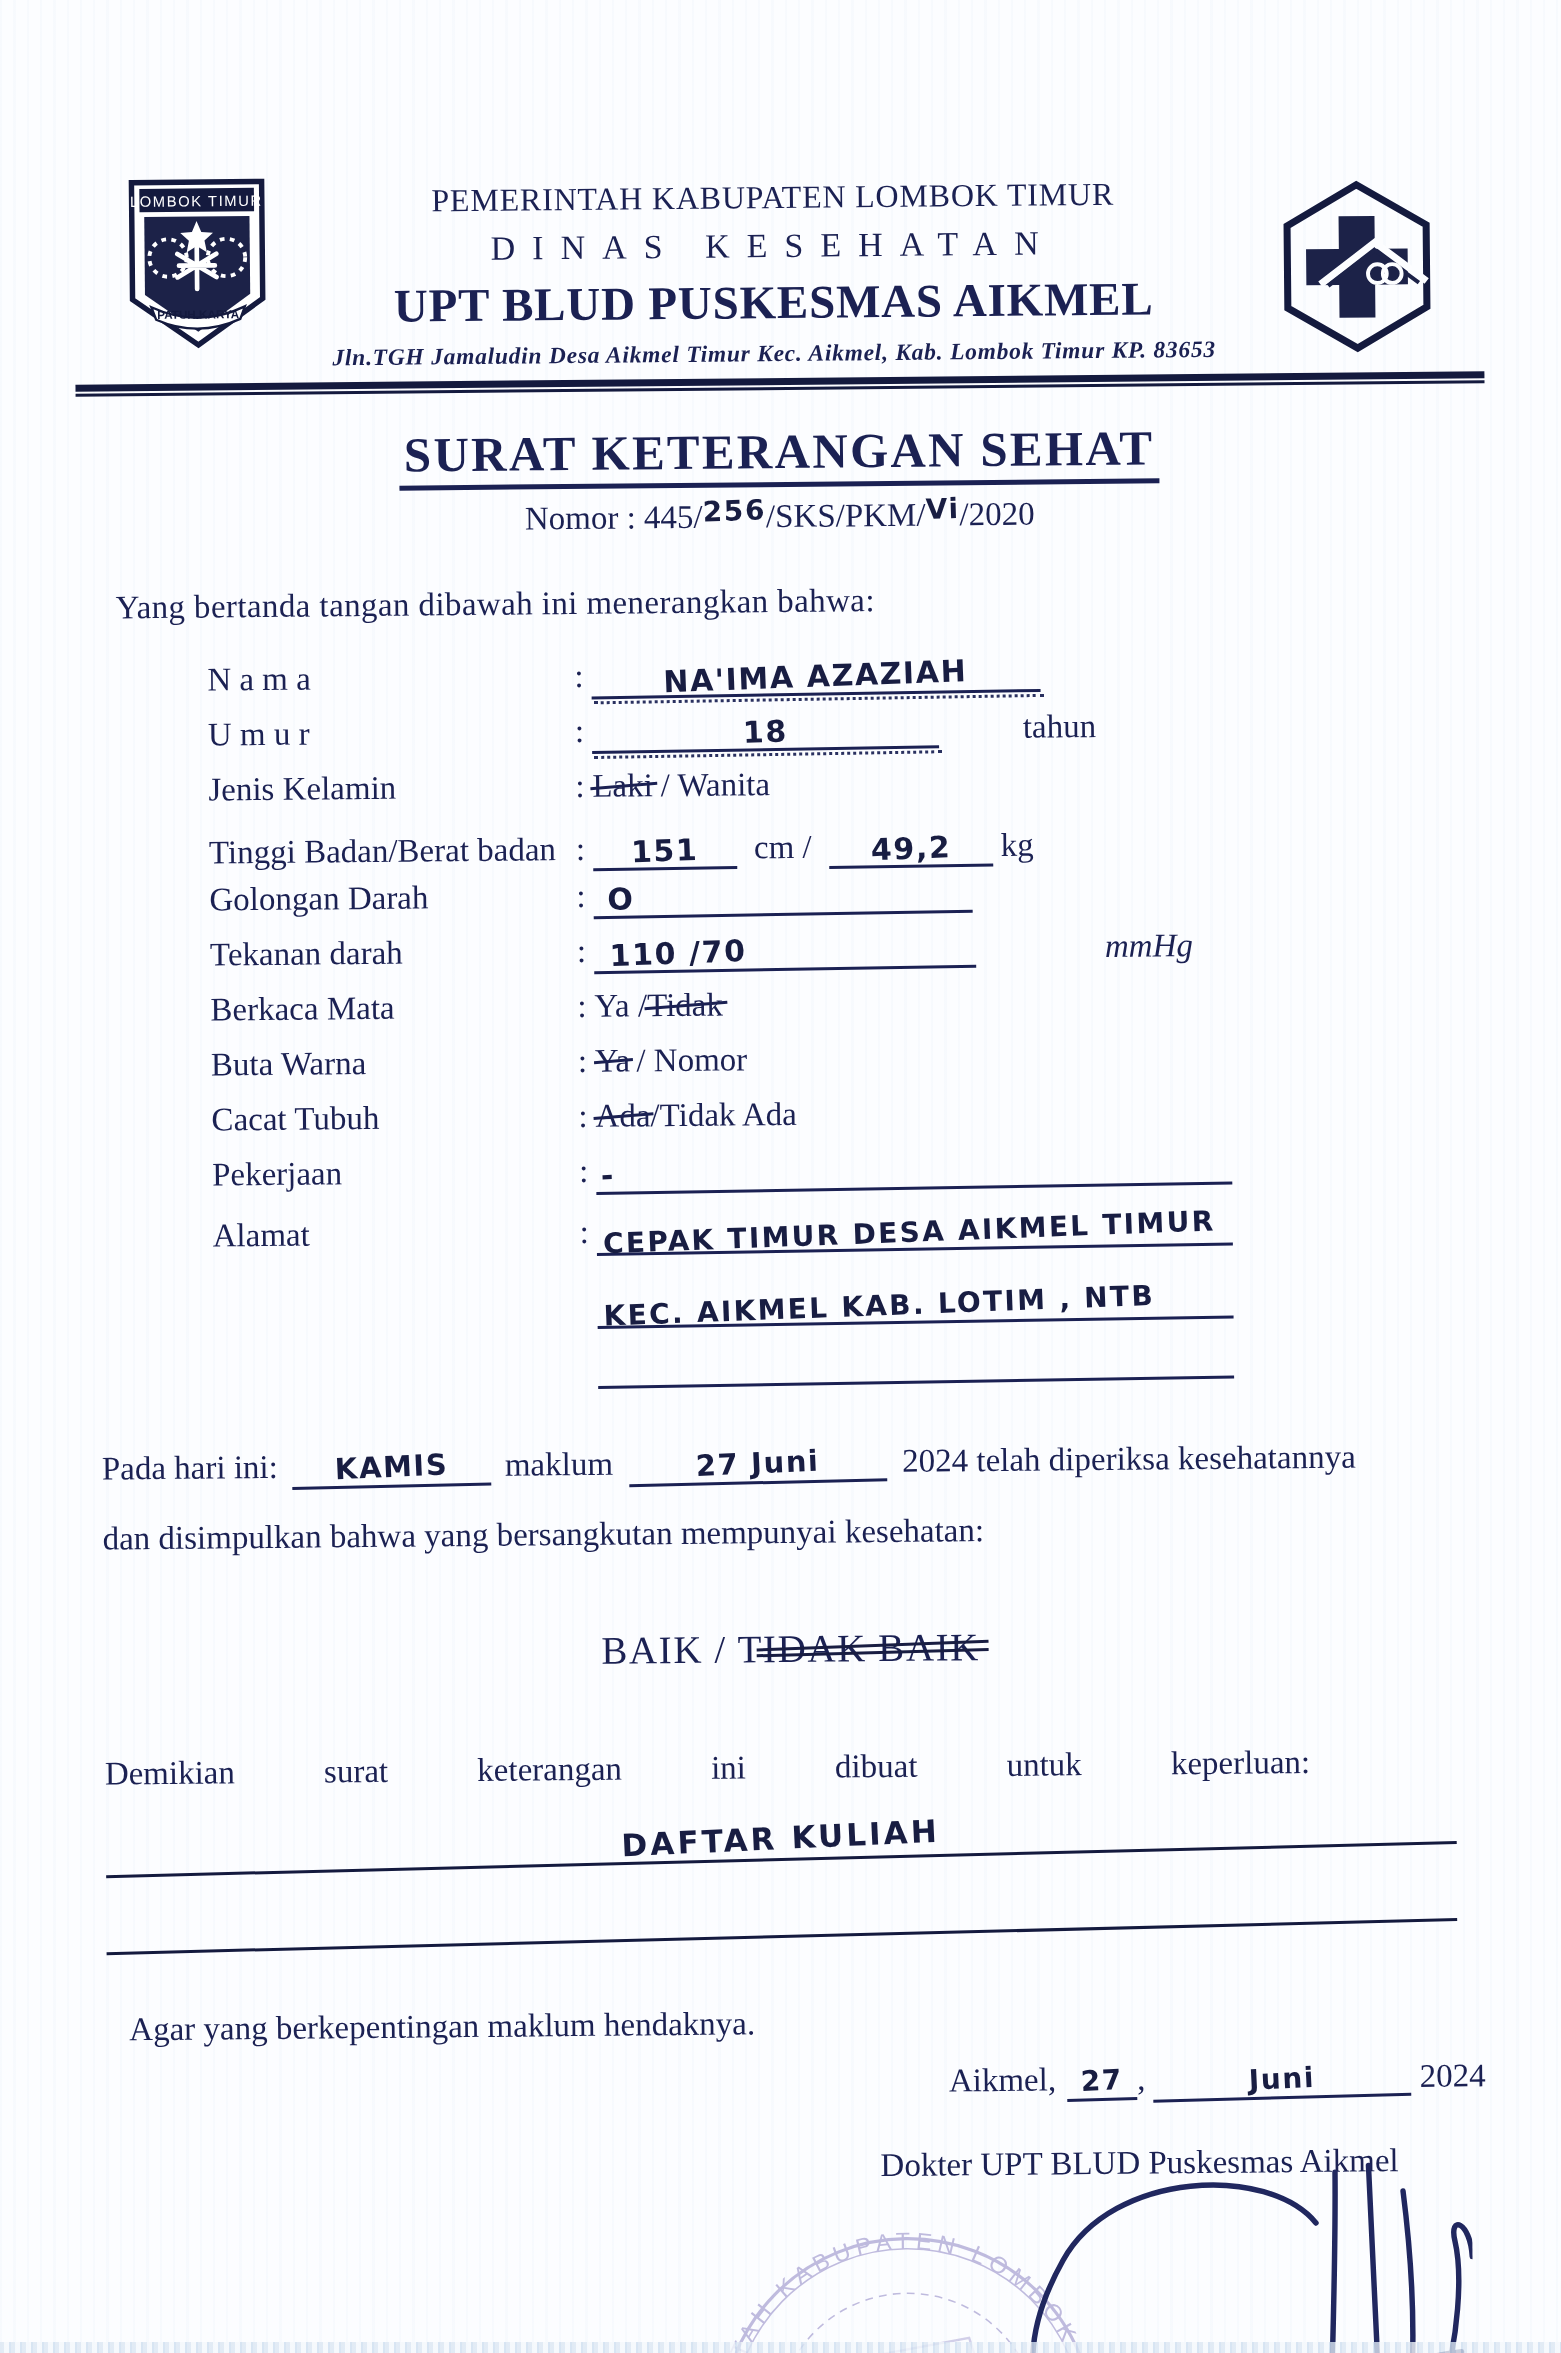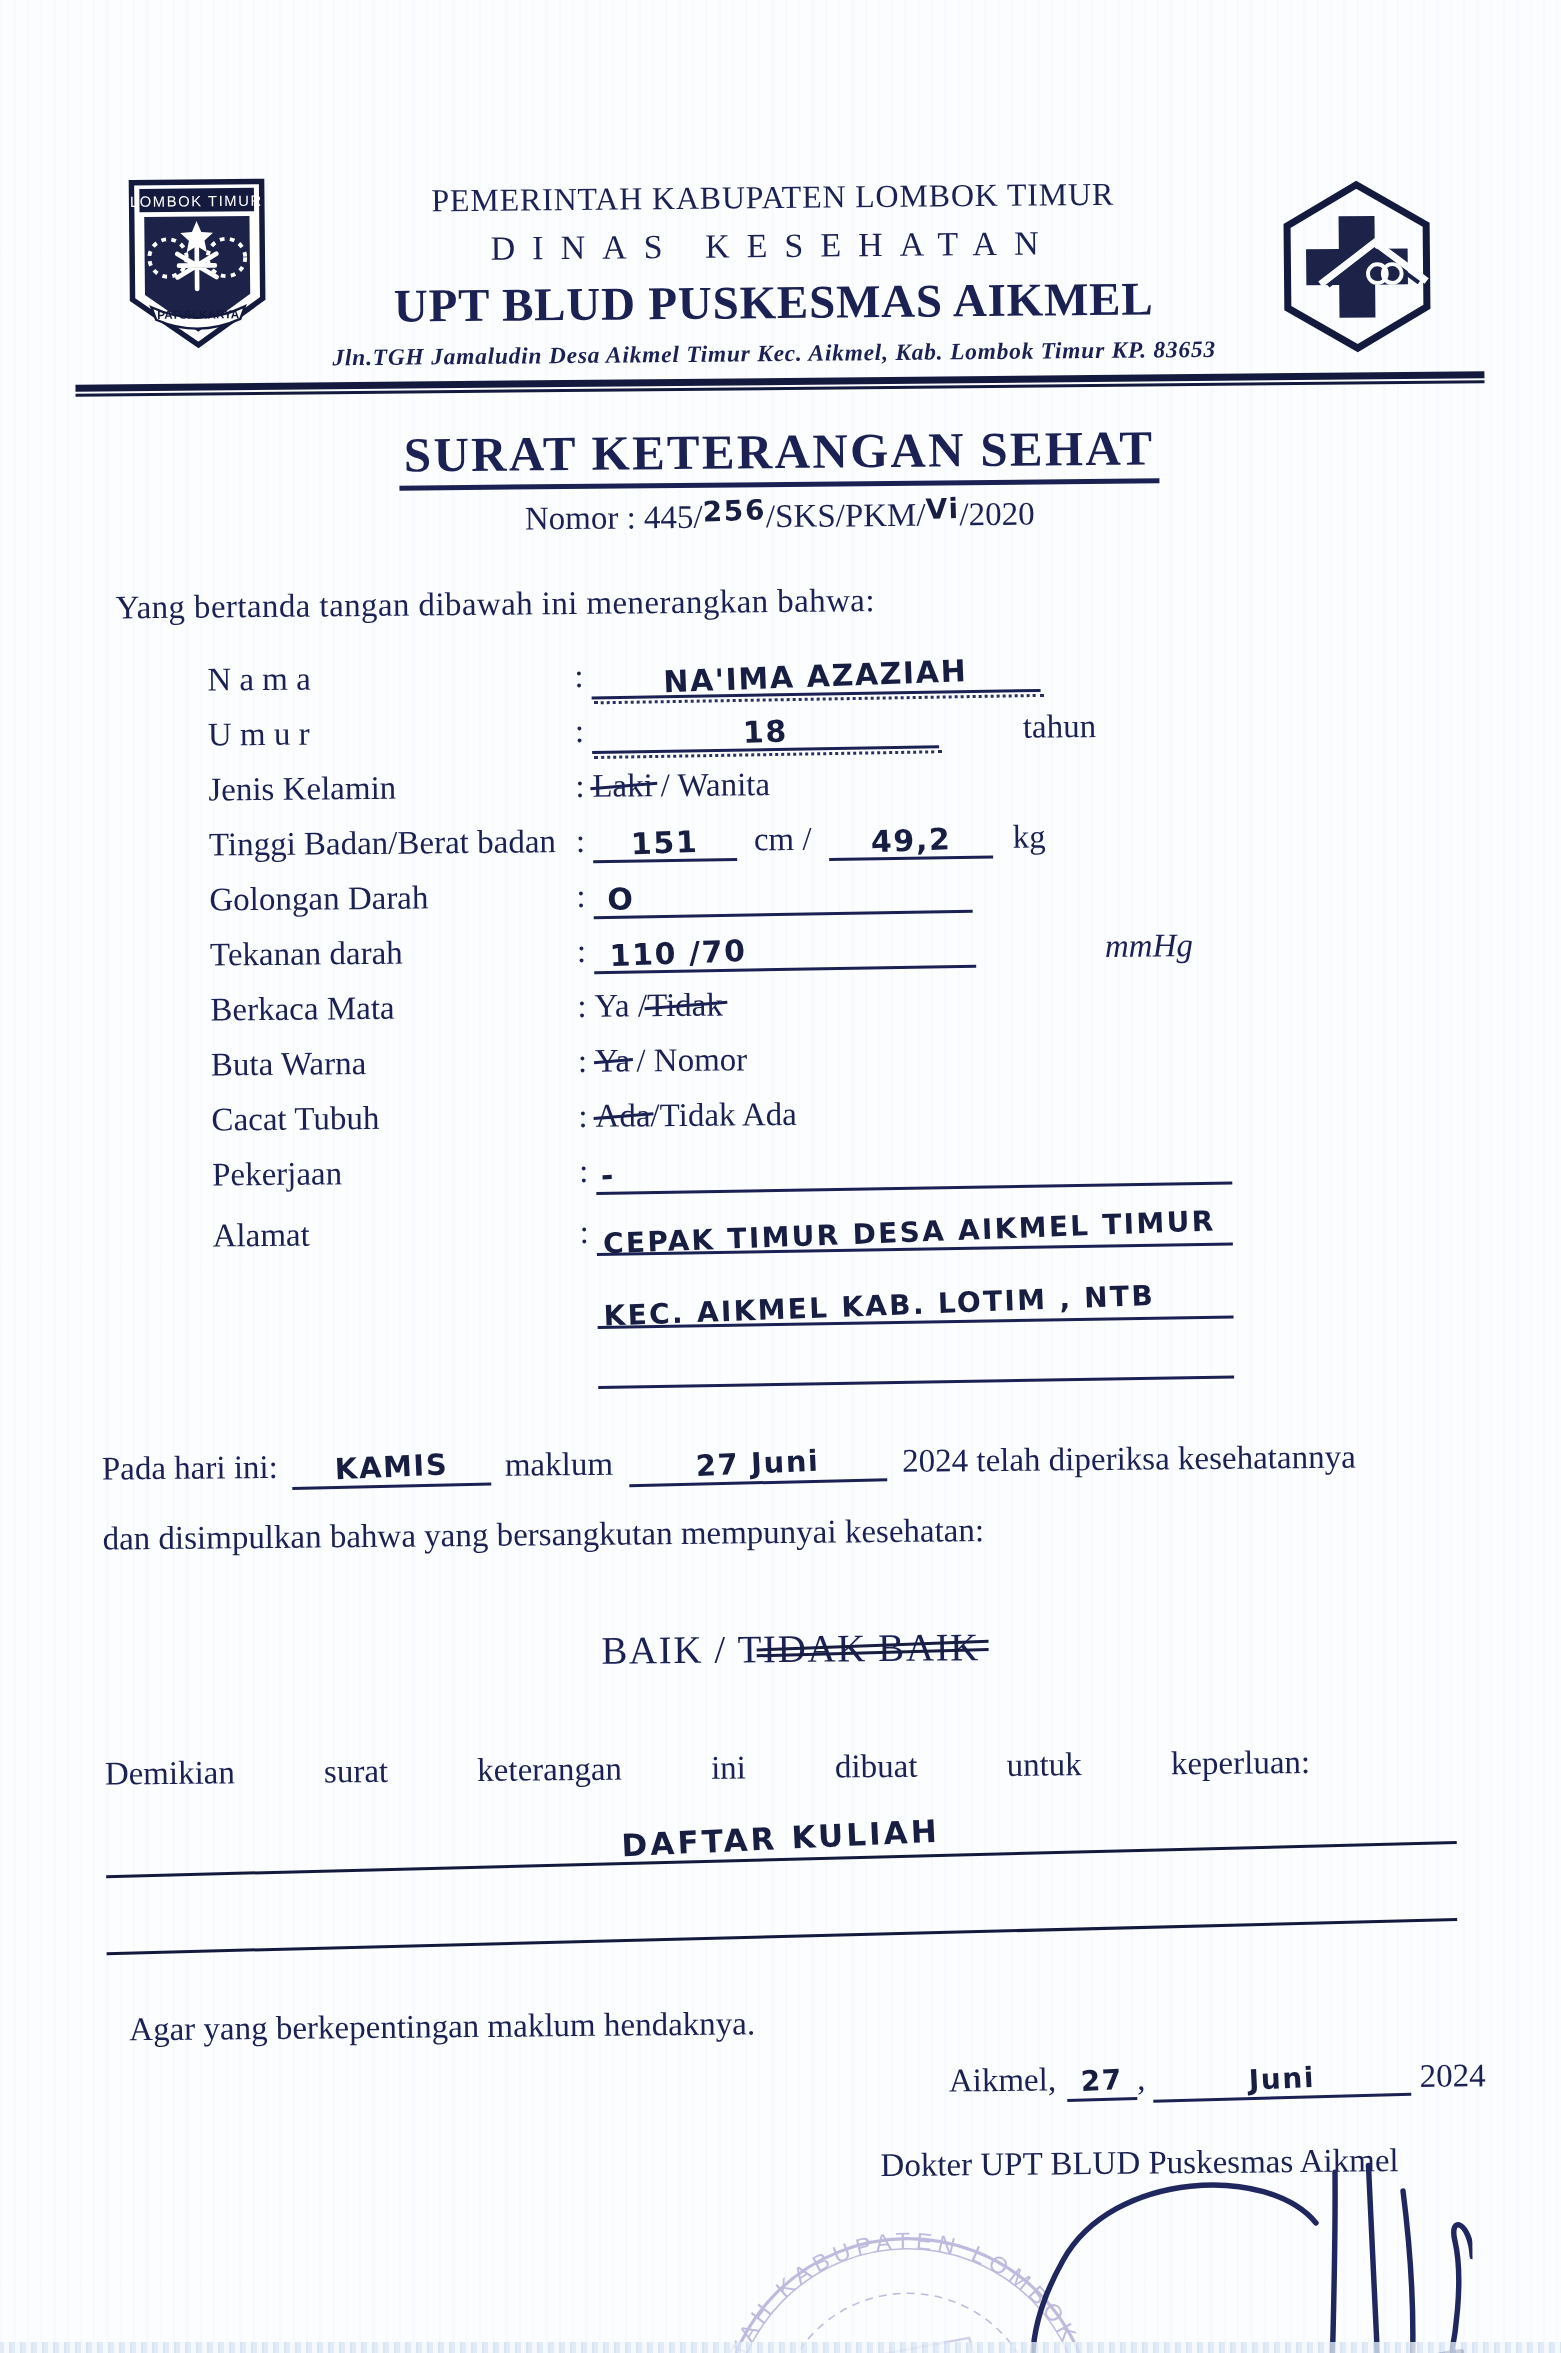--- a/index.html
+++ b/index.html
@@ -53,23 +53,23 @@
   .fcolon { width:17px; flex:0 0 auto; }
   .fval { display:flex; align-items:baseline; flex:1; }
   .fill { border-bottom:3.1px solid #1b2153; text-align:center; transform:rotate(-0.4deg); }
   .fill .hand { font-size:30px; position:relative; top:1.6px; }
   .dotted { position:relative; }
   .dotted::after { content:""; position:absolute; left:1.6px; right:-3.1px; bottom:-7.8px;
                    border-bottom:3.1px dotted #2a3160; }
   .w-nama { width:449px; } .w-umur { width:347px; } .w-gd { width:379px; }
   .w-td { width:382px; } .w-t1 { width:144px; } .w-t2 { width:164px; }
   .w-wide { width:636px; }
-  .sfx { margin-left:20px; }
+  .sfx { margin-left:8px; }
   .sfx-tahun { margin-left:84px; } .sfx-mmhg { margin-left:129px;font-style:italic; }
-  .mid-cm { margin:0 17px; }
+  .mid-cm { margin:8px 17px; }
   .strike { position:relative; }
   .strike::after { content:""; position:absolute; left:-4%; right:-6%; top:48%;
                    border-top:3.1px solid #1b2153; transform:rotate(-4deg); }
   .alamat-lines { flex:1; }
   .alamat-lines .fill { display:block; text-align:left; margin-bottom:33px; }
   .alamat-lines .hand { font-size:28px; letter-spacing:2.3px; padding-left:6.2px; }
   .al-3 { height:26.5px; }
 
   
   .statement { margin:26.5px 94px 0; font-size:33px; }

